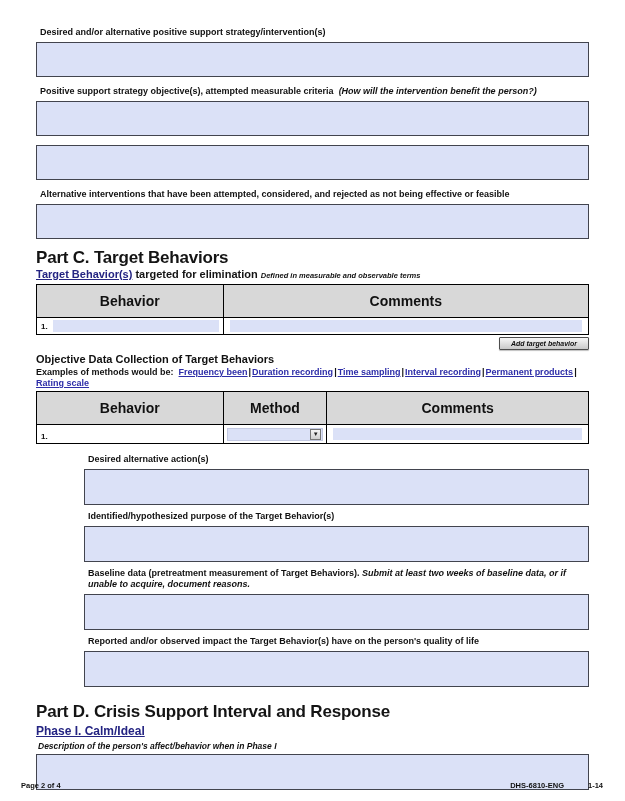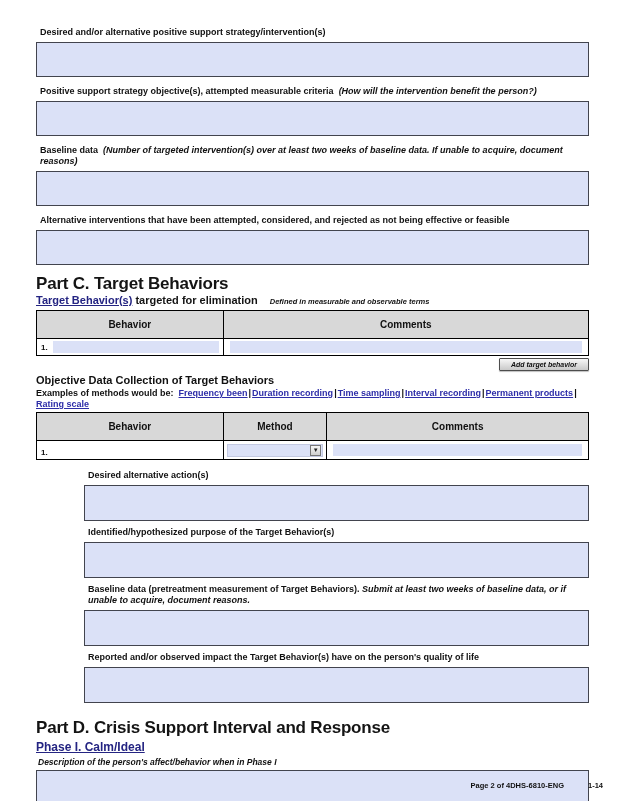--- a/index.html
+++ b/index.html
@@ -29,28 +29,28 @@
   }
   .part-c { margin-top:6px; }
   .part-d { margin-top:15px; }
 
   .subline { font-size:11px; line-height:13px; margin:1px 0 2px 0; }
   .navy-link {
     color:#242482; font-weight:800; text-decoration:underline; cursor:pointer;
   }
   .subline .rest { font-weight:800; color:#141414; }
   .subline .small-note {
-    font-size:7.5px; font-weight:700; font-style:italic; margin-left:9px;
+    font-size:7.5px; font-weight:700; font-style:italic; margin-left:0;
   }
 
   
   table { border-collapse:collapse; width:100%; table-layout:fixed; }
   table, th, td { border:1px solid #000; }
   th {
-    background:#d8d8d8; font-size:10px; font-weight:700; text-align:center;
+    background:#d8d8d8; font-size:14px; font-weight:700; text-align:center;
     height:14px; padding:8px;
   }
   td { height:17px; padding:0 4px; vertical-align:middle; }
   .rownum { font-size:8px; font-weight:700; }
   .cell-flex { display:flex; align-items:center; gap:5px; }
   .mini-input {
     background:#dbe1f7; height:12px; flex:1; border:none;
   }
   .mini-input.full { width:calc(100% - 4px); margin:0 2px; flex:none; }
   .dropdown {
@@ -91,42 +91,41 @@
   .lower .area { height:36px; }
 
   .phase-link {
     display:inline-block; font-size:12px; line-height:13px; margin-top:3px;
   }
   .desc-lbl { font-size:8.5px; line-height:10px; font-weight:600; margin:2px 0 3px 2px;font-style:italic; }
   .part-d-area { height:36px; margin-top:0; }
 
   .footer {
     position:absolute; bottom:11px; left:21px; right:22px;
-    display:flex; justify-content:flex-end;
+    display:flex; justify-content:space-between;
     font-size:7.5px; font-weight:700; color:#111;
   }
   .footer .rev { margin-left:24px; }
 </style>
 </head>
 <body>
 
 <div class="content">
 
   <div class="fblock">
     <div class="lbl"><span>Desired and/or alternative positive support strategy/intervention(s)</span></div>
     <div class="area"></div>
   </div>
 
   <div class="fblock">
     <div class="lbl"><span>Positive support strategy objective(s), attempted measurable criteria</span>&nbsp; <span class="note">(How will the intervention benefit the person?)</span></div>
     <div class="area"></div>
   </div>
 
   <div class="fblock">
-    <div class="lbl"><span>Baseline data</span>&nbsp; <span class="note">(Number of targeted intervention(s) over at least two weeks of baseline data. If unable to acquire, document reasons)</span></div>
     <div class="area"></div>
   </div>
 
   <div class="fblock">
     <div class="lbl"><span>Alternative interventions that have been attempted, considered, and rejected as not being effective or feasible</span></div>
     <div class="area"></div>
   </div>
 
   <div class="part-c">
     <div class="part-title">Part C. Target Behaviors</div>

